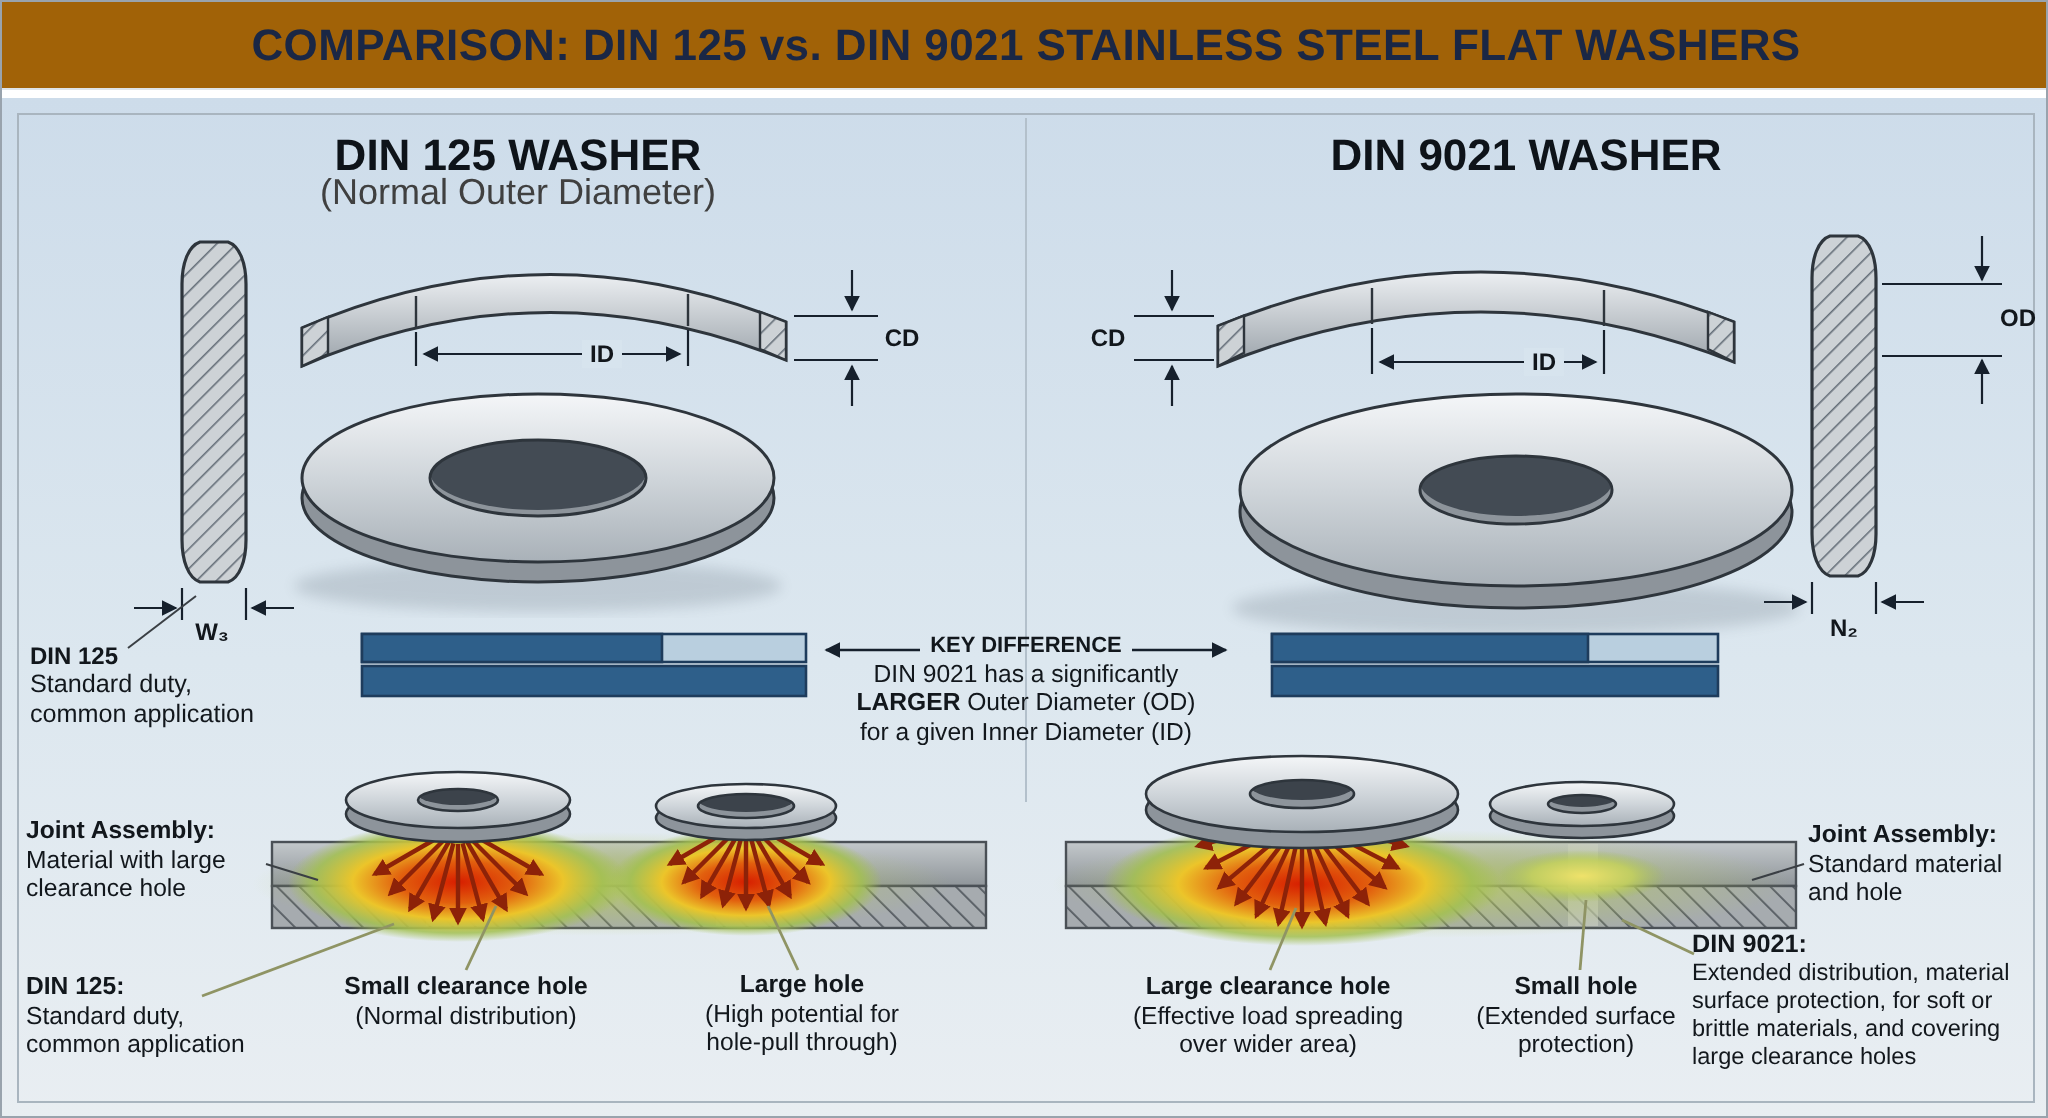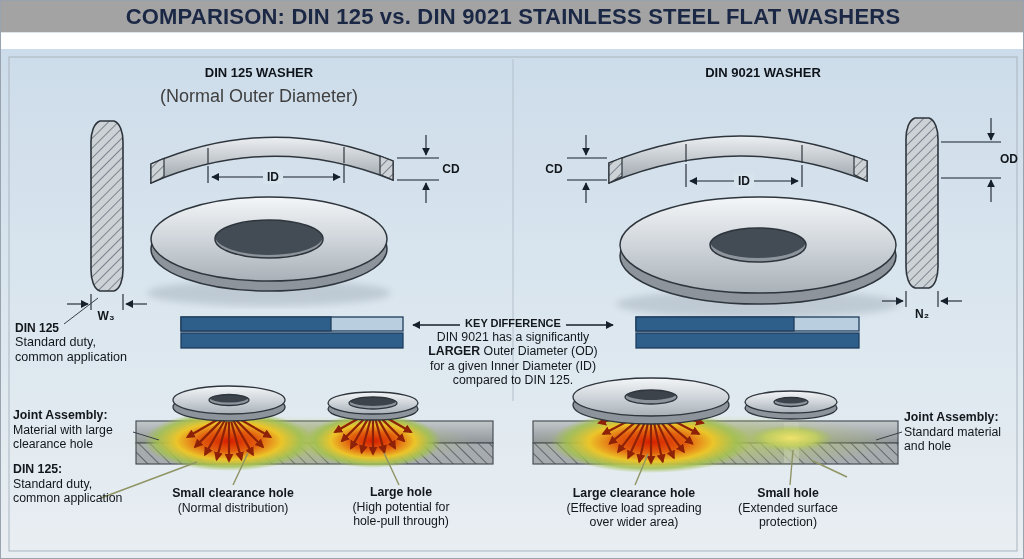--- a/index.html
+++ b/index.html
@@ -1,34 +1,34 @@
 <!DOCTYPE html>
 <html><head>
 <meta charset="utf-8">
 <style>
   * { margin:0; padding:0; box-sizing:border-box; }
   html,body { background:#ffffff; }
   body { font-family:"Liberation Sans", sans-serif; }
   .page { position:relative; width:1024px; height:559px; overflow:hidden;
           background:#fff; border:1px solid #99a3ad; }
-  .header { position:absolute; top:0; left:0; width:1024px; height:32px;
-            background:#a3a3a3; display:flex; align-items:center; justify-content:center;
+  .header { position:absolute; top:0; left:0; width:1024px; height:44px;
+            background:#a16207; display:flex; align-items:center; justify-content:center;
             border-bottom:1px solid #dfe4e8; z-index:4; }
   .header h1 { font-size:22px; font-weight:800; color:#1a2745; letter-spacing:.2px; }
   .content-bg { position:absolute; top:48px; left:0; width:1024px; height:511px;
                 background:linear-gradient(180deg,#cddcea 0%,#dce7ef 55%,#e9eef2 100%); z-index:0; }
   svg.gfx { position:absolute; top:0; left:0; z-index:1; }
   .lbl { position:absolute; z-index:3; font-size:12.3px; line-height:1.18;
          color:#12171c; white-space:nowrap; }
   .ctr { transform:translateX(-50%); text-align:center; }
   .b { font-weight:700; }
-  .ptitle { font-size:13px; font-weight:700; color:#0e1319; }
+  .ptitle { font-size:22px; font-weight:700; color:#0e1319; }
   .psub { font-size:18px; color:#404040; }
   .dim { font-size:12px; font-weight:700; }
-  .bgid { background:#d7e4ee; padding:0 4px; }
+  .bgid { background:#d7e4ee; padding:0 4px;margin-left:28px; }
   .cap { font-size:12.6px; }
 </style>
 </head>
 <body>
 
 <div class="page">
   <div class="content-bg"></div>
 
   <svg class="gfx" width="1024" height="559" viewBox="0 0 1024 559">
     <defs>
@@ -292,29 +292,28 @@
     <div class="b" style="font-size:12px">DIN 125</div>
     <div class="cap">Standard duty,</div>
     <div class="cap">common application</div>
   </div>
 
   <div class="lbl ctr" style="left:512px;top:316px">
     <div class="b" style="font-size:11px">KEY DIFFERENCE</div>
     <div>DIN 9021 has a significantly</div>
     <div><span class="b">LARGER</span><span> Outer Diameter (OD)</span></div>
     <div>for a given Inner Diameter (ID)</div>
-    <div>compared to DIN 125.</div>
   </div>
 
   <div class="lbl" style="left:12px;top:407px">
     <div class="b">Joint Assembly:</div>
     <div>Material with large</div>
     <div>clearance hole</div>
   </div>
-  <div class="lbl" style="left:12px;top:461px">
+  <div class="lbl" style="left:12px;top:485px">
     <div class="b">DIN 125:</div>
     <div>Standard duty,</div>
     <div>common application</div>
   </div>
   <div class="lbl ctr" style="left:232px;top:485px">
     <div class="b">Small clearance hole</div>
     <div>(Normal distribution)</div>
   </div>
   <div class="lbl ctr" style="left:400px;top:484px">
     <div class="b">Large hole</div>
@@ -330,13 +329,20 @@
   <div class="lbl ctr" style="left:787px;top:485px">
     <div class="b">Small hole</div>
     <div>(Extended surface</div>
     <div>protection)</div>
   </div>
   <div class="lbl" style="left:903px;top:409px">
     <div class="b">Joint Assembly:</div>
     <div>Standard material</div>
     <div>and hole</div>
   </div>
+  <div class="lbl" style="left:845px;top:464px;font-size:11.8px">
+    <div class="b" style="font-size:12.6px">DIN 9021:</div>
+    <div>Extended distribution, material</div>
+    <div>surface protection, for soft or</div>
+    <div>brittle materials, and covering</div>
+    <div>large clearance holes</div>
+  </div>
 </div>
 
 </body></html>

